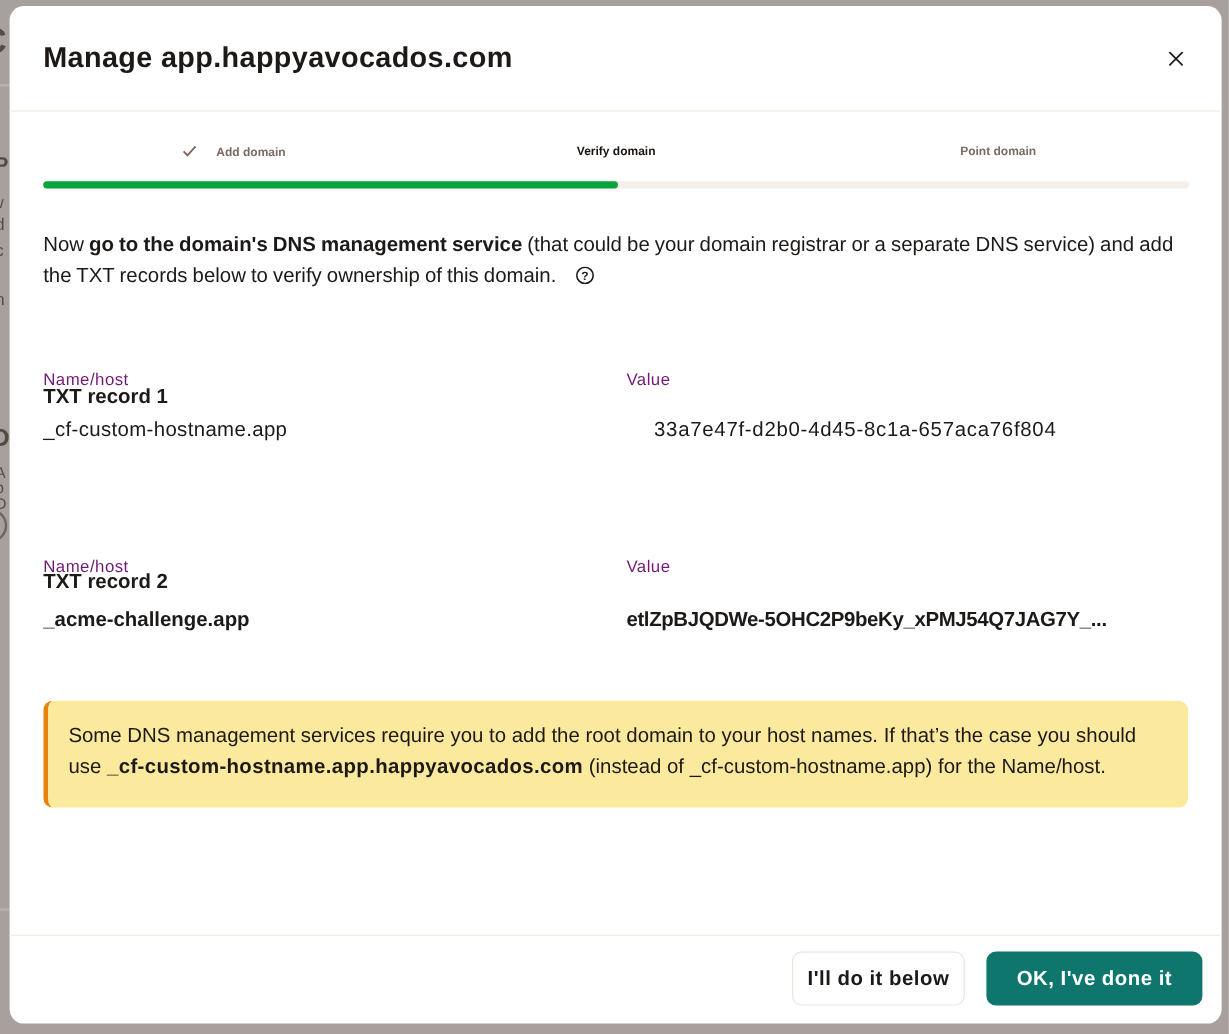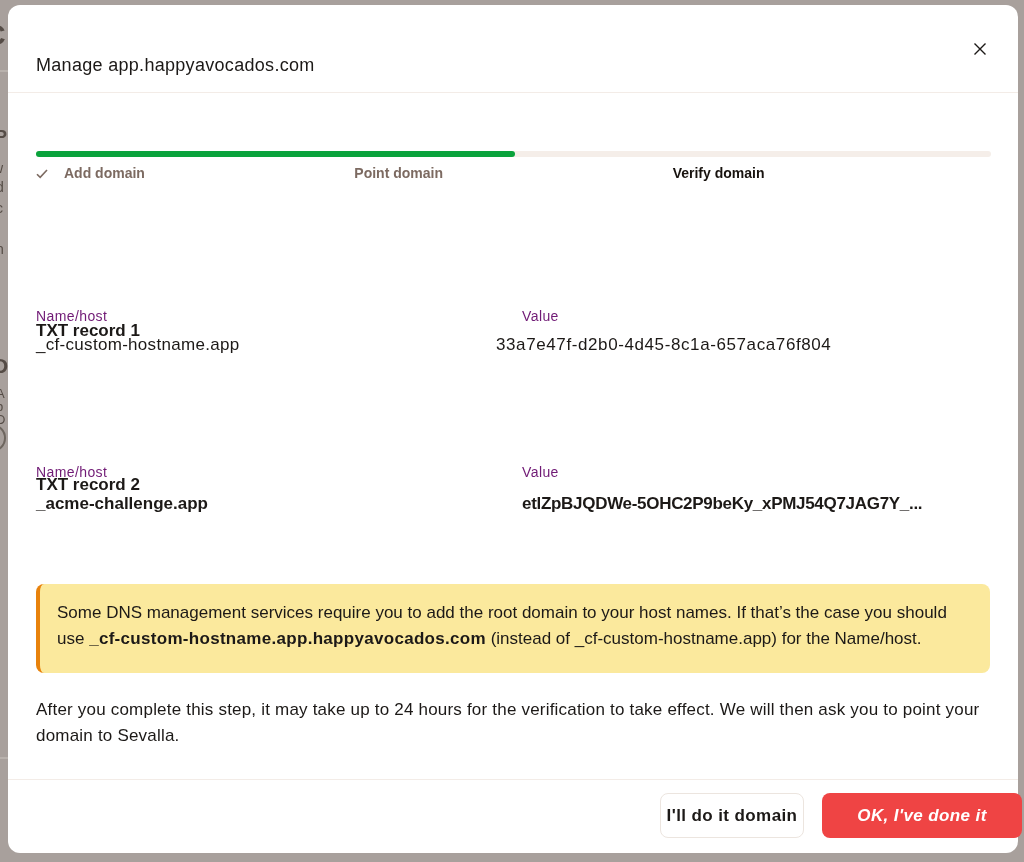--- a/index.html
+++ b/index.html
@@ -5,51 +5,51 @@
 * { margin:0; padding:0; box-sizing:border-box; }
 html,body { width:1024px; height:862px; overflow:hidden; }
 body { font-family:"Liberation Sans", sans-serif; background:#a8a09c; position:relative; }
 .bg-frag { position:absolute; color:#554c46; }
 .modal {
   position:absolute; left:8px; top:5px; width:1010px; height:848px;
   background:#ffffff; border-radius:12px;
 }
 .title {
   position:absolute; left:28px; top:30px;
-  font-size:18px; font-weight:normal; color:#1c1917; letter-spacing:0.3px;margin-top:20px;
+  font-size:24px; font-weight:bold; color:#1c1917; letter-spacing:0.3px;
 }
 .close {
   position:absolute; right:30px; top:36px; width:16px; height:16px;
 }
 .close svg { display:block; }
 .hdr-divider { position:absolute; left:0; top:87px; width:1010px; height:1px; background:#f3ece7; }
 .steps { position:absolute; left:28px; top:116px; width:955px; display:flex; }
-.step { flex:1; font-size:14px; font-weight:bold; color:#7c6a61;margin-top:44px; }
+.step { flex:1; text-align:center; font-size:10px; font-weight:bold; color:#7c6a61; }
 .step.active { color:#18130f; }
 .step .chk { display:inline-block; vertical-align:-1px; margin-right:16px; }
 .track { position:absolute; left:28px; top:146px; width:955px; height:6px; background:#f5eee9; border-radius:3px; }
 .fill { position:absolute; left:0; top:0; width:479px; height:6px; background:#0aa33c; border-radius:3px; }
 .para1 { position:absolute; left:28px; top:186px; width:980px; font-size:17px; line-height:25.5px; word-spacing:-0.5px; color:#1c1917; }
 .qicon { display:inline-block; vertical-align:-2px; }
 .sec-h { position:absolute; left:28px; font-size:17px; font-weight:bold; color:#1c1917;margin-top:48px; }
 .lbl { position:absolute; font-size:14px; letter-spacing:0.4px; color:#701a75; }
-.val { position:absolute; font-size:17px; color:#1c1917; }
+.val { position:absolute; font-size:17px; color:#1c1917;margin-top:13px; }
 .alert {
   position:absolute; left:28px; top:579px; width:954px; height:89px;
   background:#fbe99d; border-left:4px solid #e8820c; border-radius:8px;
   padding:16px 24px 15px 17px; font-size:17px; line-height:26px; color:#1c1917;
 }
 .para2 { position:absolute; left:28px; top:692px; width:980px; font-size:17px; line-height:25.5px; letter-spacing:0.2px; color:#1c1917; }
 .ftr-divider { position:absolute; left:0; top:774px; width:1010px; height:1px; background:#f3ece7; }
 .btn {
   position:absolute; top:788px; height:45px; border-radius:8px;
   font-size:17px; font-weight:bold; letter-spacing:0.4px; display:flex; align-items:center; justify-content:center;
 }
 .btn-light { left:652px; width:144px; background:#fff; border:1px solid #ece5df; color:#1c1917; }
-.btn-dark { left:814px; width:200px; background:#ef4444; color:#fff;font-style:italic; }
+.btn-dark { left:814px; width:180px; background:#0f766e; color:#fff; }
 </style>
 </head>
 <body>
 
   <div class="bg-frag" style="left:-16px; top:18px; font-size:30px; font-weight:bold;">C</div>
   <div style="position:absolute; left:0; top:70px; width:8px; height:1.5px; background:#b9b2ad;"></div>
   <div class="bg-frag" style="left:-5px; top:127px; font-size:18px; font-weight:bold;">P</div>
   <div class="bg-frag" style="left:-7px; top:160px; font-size:14px;">w</div>
   <div class="bg-frag" style="left:-4px; top:179px; font-size:14px;">d</div>
   <div class="bg-frag" style="left:-4px; top:200px; font-size:14px;">c</div>
@@ -67,40 +67,43 @@
       <svg width="16" height="16" viewBox="0 0 16 16">
         <path d="M2.5 2.5 L13.5 13.5 M13.5 2.5 L2.5 13.5" stroke="#1c1917" stroke-width="1.4"></path>
       </svg>
     </div>
     <div class="hdr-divider"></div>
 
     <div class="steps">
       <div class="step"><span class="chk"><svg width="12" height="10" viewBox="0 0 12 10">
             <path d="M1 5.2 L4.2 8.4 L11 1" stroke="#7c6a61" stroke-width="1.6" fill="none"></path>
           </svg></span>Add domain</div>
+      <div class="step active">Verify domain</div>
       <div class="step">Point domain</div>
-      <div class="step active">Verify domain</div>
     </div>
     <div class="track">
       <div class="fill"></div>
     </div>
 
+    <div class="para1">Now <b>go to the domain's DNS management service</b> (that could be your domain registrar or a separate DNS service) and add<br>the TXT records below to verify ownership of this domain. <span class="qicon" style="margin-left:12px;"><svg width="15" height="15" viewBox="0 0 15 15">
+          <circle cx="7.5" cy="7.5" r="6.8" fill="none" stroke="#1c1917" stroke-width="1.3"></circle>
+          <text x="7.5" y="11" font-size="10" font-weight="bold" text-anchor="middle" fill="#1c1917" font-family="Liberation Sans, sans-serif">?</text>
+        </svg></span></div>
 
     <div class="sec-h" style="top:268px;">TXT record 1</div>
     <div class="lbl" style="left:28px; top:303px;">Name/host</div>
     <div class="lbl" style="left:514px; top:303px;">Value</div>
     <div class="val" style="left:28px; top:330px; letter-spacing:0.3px;">_cf-custom-hostname.app</div>
-    <div class="val" style="left:488px; top:330px; letter-spacing:0.6px;">33a7e47f-d2b0-4d45-8c1a-657aca76f804</div>
+    <div class="val" style="left:537px; top:330px; letter-spacing:0.6px;">33a7e47f-d2b0-4d45-8c1a-657aca76f804</div>
 
     <div class="sec-h" style="top:422px;">TXT record 2</div>
     <div class="lbl" style="left:28px; top:459px;">Name/host</div>
     <div class="lbl" style="left:514px; top:459px;">Value</div>
     <div class="val" style="left:28px; top:489px;font-weight:bold;">_acme-challenge.app</div>
     <div class="val" style="left:514px; top:489px; letter-spacing:-0.3px;font-weight:bold;">etlZpBJQDWe-5OHC2P9beKy_xPMJ54Q7JAG7Y_...</div>
 
     <div class="alert">Some DNS management services require you to add the root domain to your host names. If that’s the case you should<br>use <b style="letter-spacing:0.3px;">_cf-custom-hostname.app.happyavocados.com</b> (instead of _cf-custom-hostname.app) for the Name/host.</div>
 
-    <div class="para2">After you complete this step, it may take up to 24 hours for the verification to take effect. We will then ask you to point your<br>domain to Sevalla.</div>
 
     <div class="ftr-divider"></div>
-    <div class="btn btn-light">I'll do it domain</div>
+    <div class="btn btn-light">I'll do it below</div>
     <div class="btn btn-dark">OK, I've done it</div>
   </div>
 
 </body></html>

